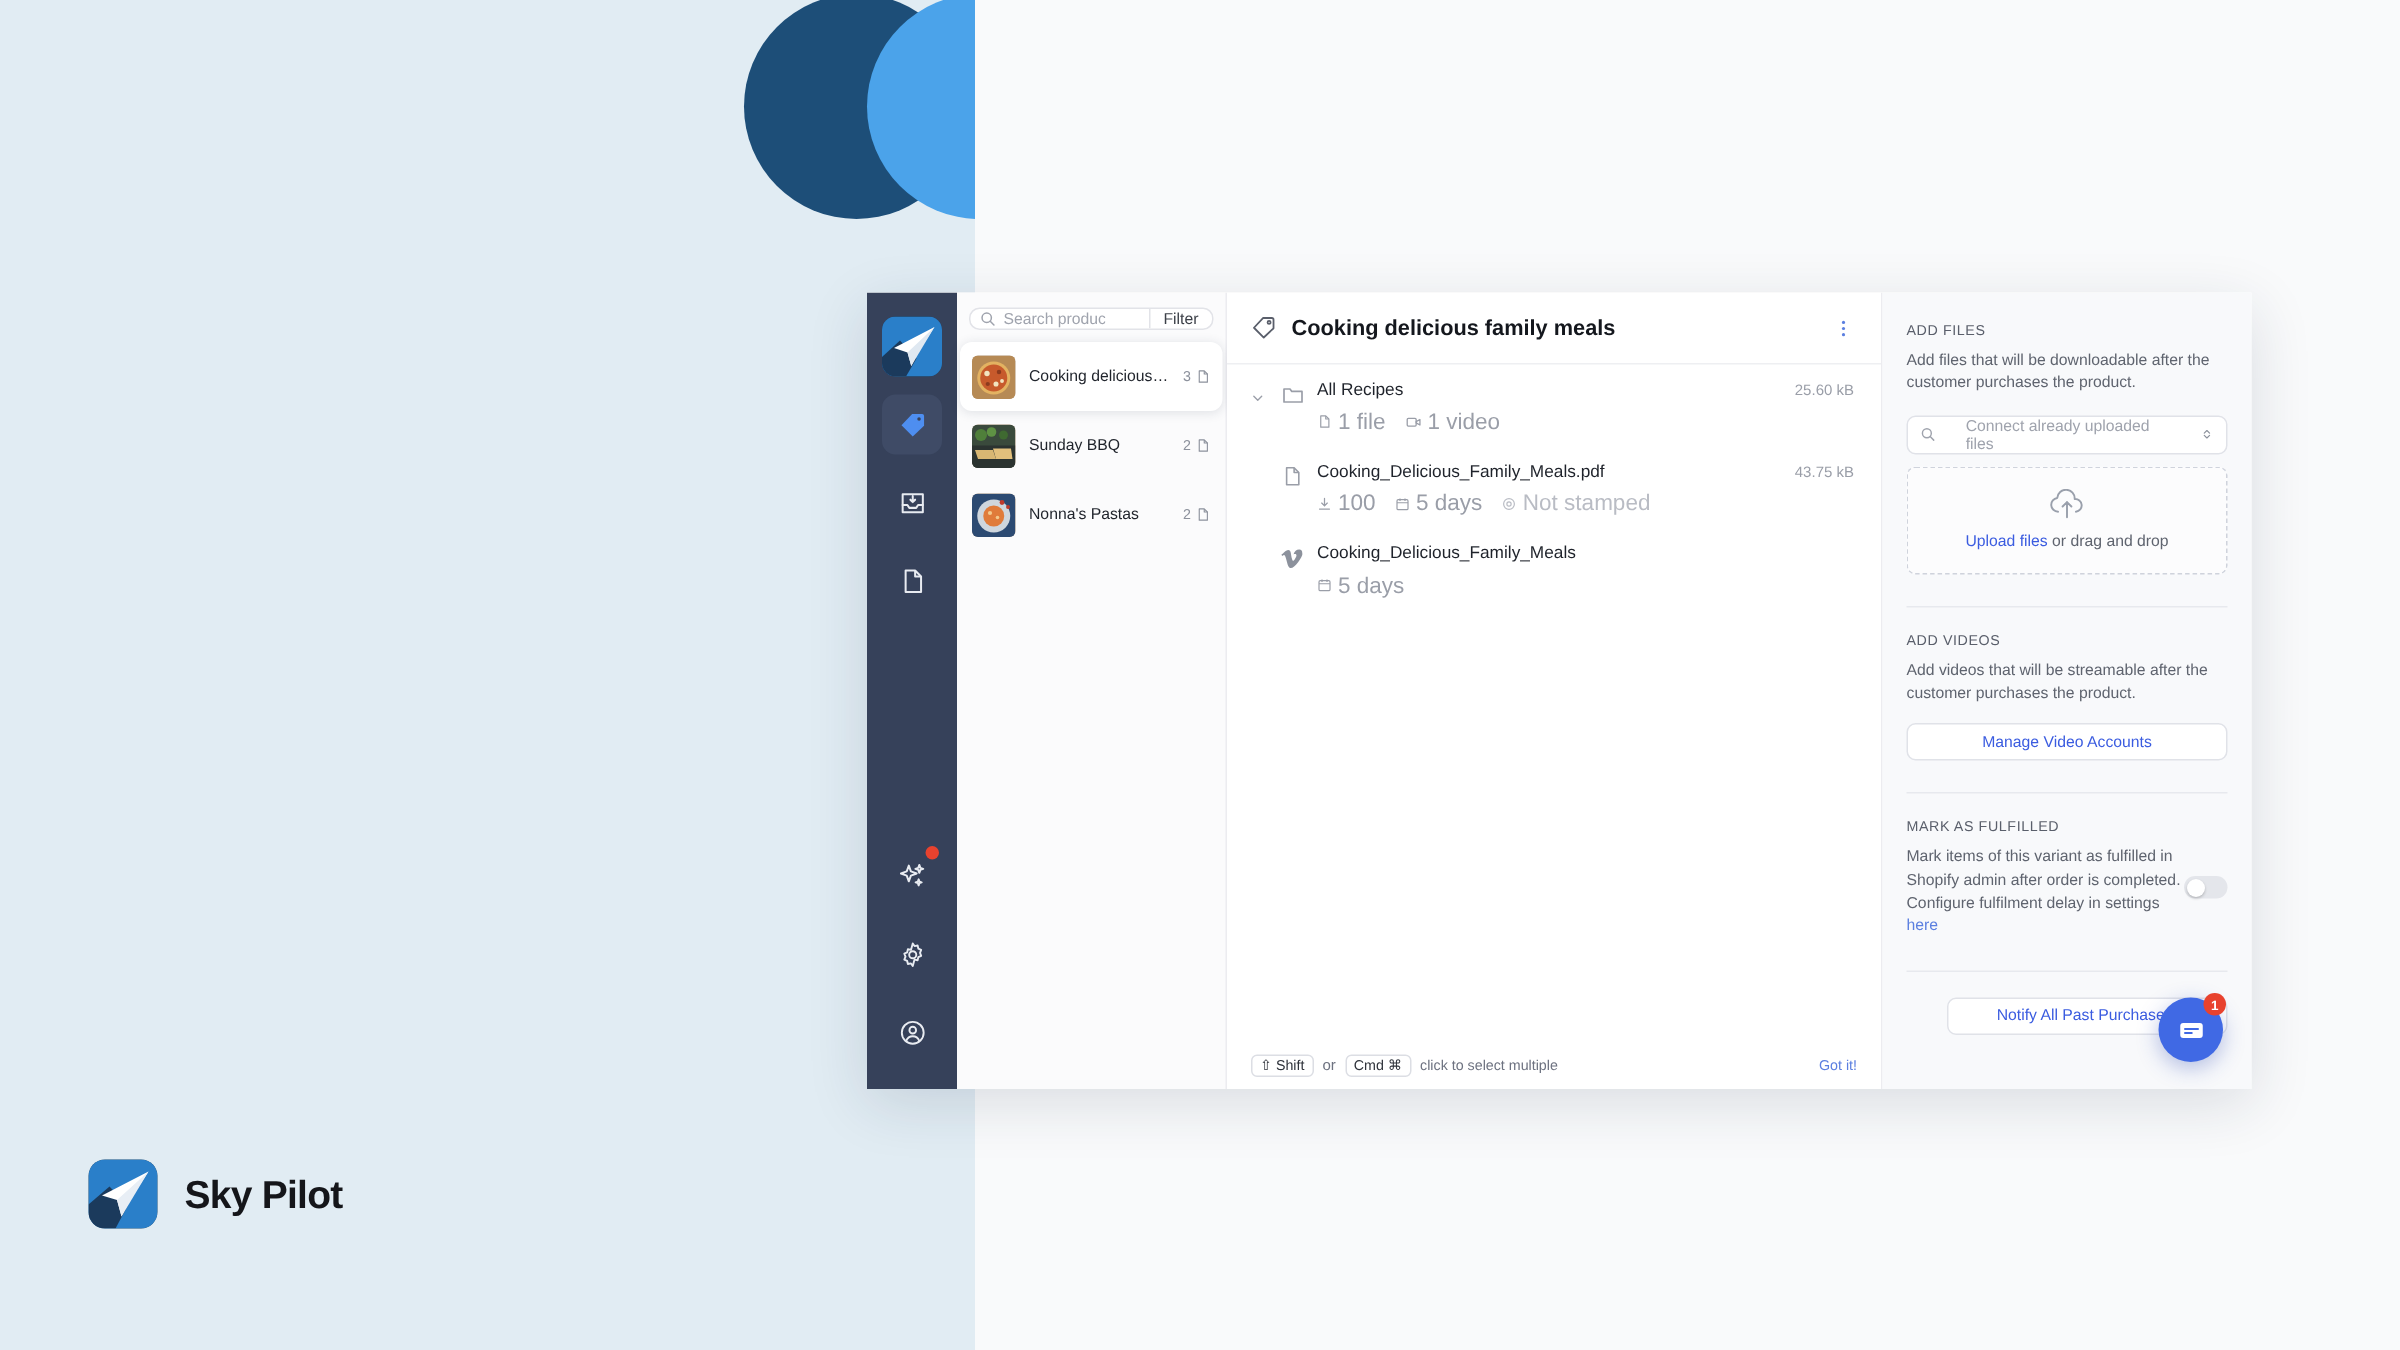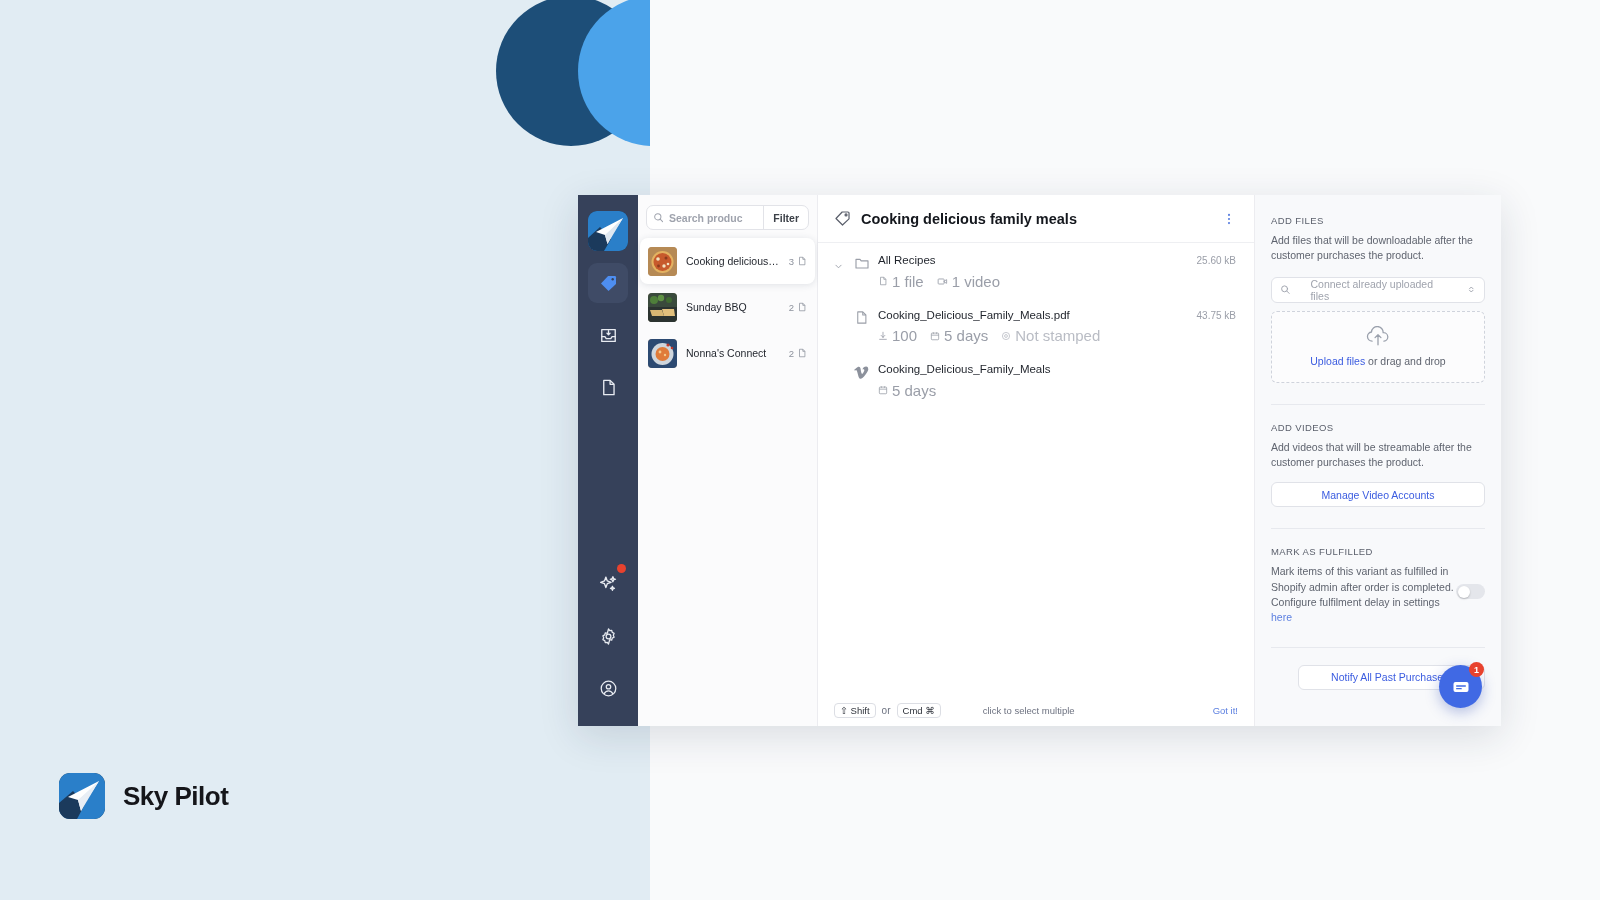--- a/index.html
+++ b/index.html
@@ -75,21 +75,21 @@
   }
 
   
   #list-col{
     width:180px; flex:0 0 180px; background:#fbfbfc;
     border-right:1px solid #ececf0; padding:10px 0 0 0;
   }
   #search-row{
     display:flex; margin:0 8px 8px 8px;
     border:1px solid #e2e3e8; border-radius:7px; background:#fff;
-    height:25px; overflow:hidden;font-weight:bold;
+    height:15px; overflow:hidden;
   }
   #search-box{
     flex:1 1 auto; display:flex; align-items:center; gap:5px;
     padding:0 6px; min-width:0;
   }
   #search-placeholder{
     font-size:10.5px; color:#9fa3ad; white-space:nowrap; overflow:hidden;
   }
   #filter-btn{
     flex:0 0 auto; border-left:1px solid #e2e3e8; padding:0 9px;
@@ -141,21 +141,21 @@
 
   #hint-bar{
     position:absolute; left:0; right:0; bottom:8px;
     display:flex; align-items:center; justify-content:center; gap:6px;
     padding:0 16px;
   }
   .kbd{
     border:1px solid #dcdee4; border-radius:4px; background:#fff;
     font-size:9.5px; color:#2f333b; padding:2px 5px; line-height:1;
   }
-  #hint-text{ font-size:9.5px; color:#6d7280;margin-left:36px; }
+  #hint-text{ font-size:9.5px; color:#6d7280; }
   #hint-or{ font-size:10px; color:#6d7280; }
   #got-it{ font-size:9.5px; color:#5b7fe0; margin-left:auto; }
 
   
   #settings-col{
     width:246px; flex:0 0 246px; background:#f8f9fb;
     padding:20px 16px 0 16px; position:relative; overflow:hidden;
   }
   .sec-title{
     font-size:9.5px; letter-spacing:.4px; color:#5a5f6b; font-weight:400;
@@ -361,21 +361,21 @@
         <svg width="29" height="29" viewBox="0 0 29 29">
           <rect width="29" height="29" fill="#2c4a72"></rect>
           <circle cx="14.5" cy="15" r="11" fill="#cfd6dd"></circle>
           <circle cx="14.5" cy="15" r="7" fill="#e07b3a"></circle>
           <circle cx="12" cy="13" r="1.4" fill="#f3c98c"></circle>
           <circle cx="17" cy="16" r="1.2" fill="#f3c98c"></circle>
           <circle cx="20" cy="6" r="1.6" fill="#c0392b"></circle>
           <circle cx="24" cy="9" r="1.3" fill="#c0392b"></circle>
         </svg>
       </div>
-      <span class="p-title">Nonna's Connect</span>
+      <span class="p-title">Nonna's Pastas</span>
       <span class="p-count">
         <span>2</span>
         <svg width="10" height="10" viewBox="0 0 24 24" fill="none" stroke="#8c919c" stroke-width="1.8" stroke-linejoin="round">
           <path d="M6 3h8l5 5v13H6z"></path>
             <path d="M14 3v5h5"></path>
         </svg>
       </span>
     </div>
   </div>
 

